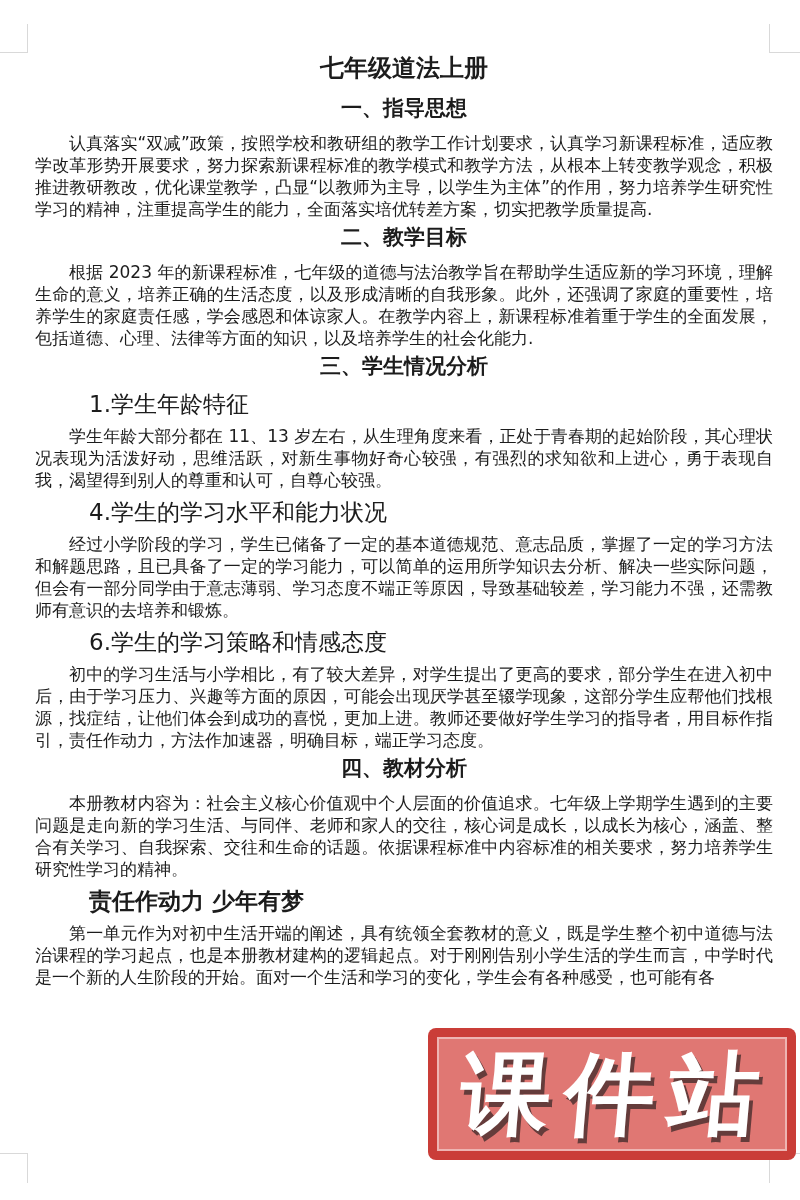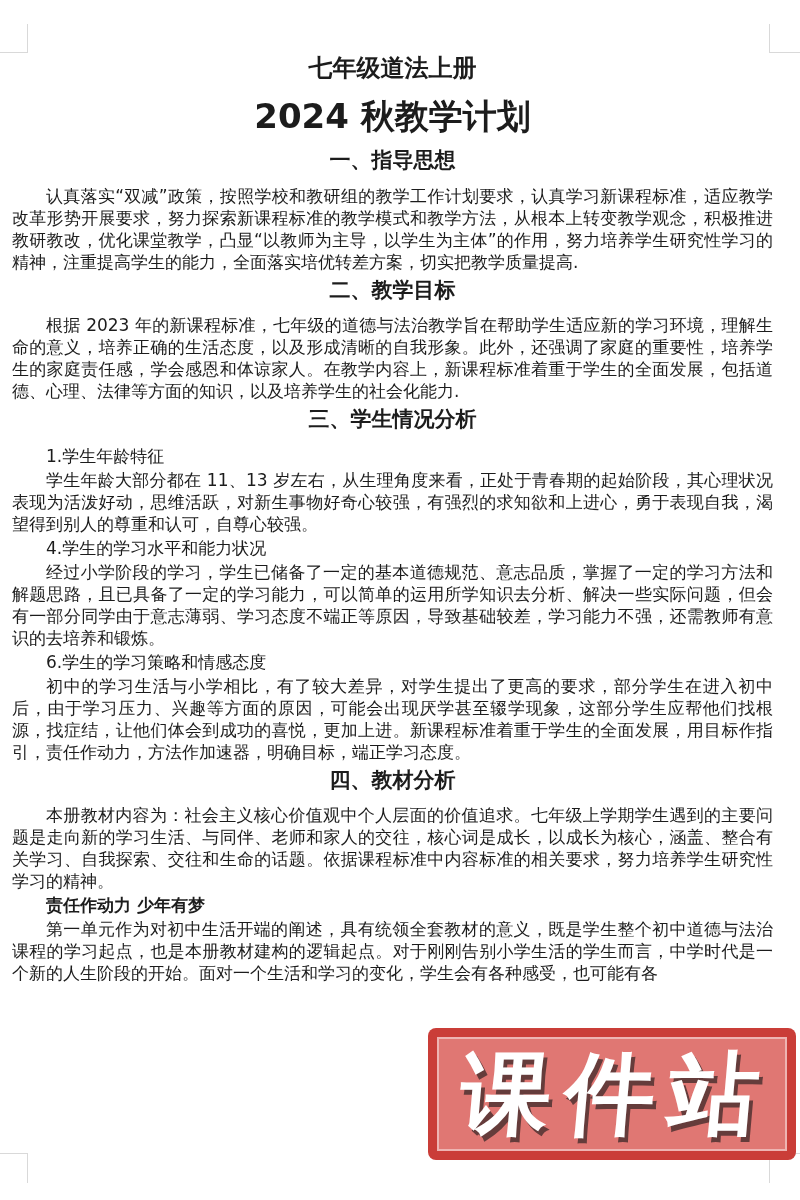--- a/index.html
+++ b/index.html
@@ -7,21 +7,21 @@
     width: 800px; height: 1200px;
     background: #ffffff;
     font-family: "DejaVu Sans", sans-serif;
     color: #1c1c1c;
   }
   .page {
     position: relative;
     width: 800px; height: 1200px;
     overflow: hidden;
     box-sizing: border-box;
-    padding: 50px 27px 0 12px;
+    padding: 50px 27px 0 35px;
   }
   
   .corner { position: absolute; pointer-events: none; }
   .corner.tl { left: 0;     top: 24px;   width: 27px; height: 28px; border-right: 1px solid #d9d9d9; border-bottom: 1px solid #d9d9d9; }
   .corner.tr { left: 769px; top: 24px;   width: 30px; height: 28px; border-left: 1px solid #d9d9d9;  border-bottom: 1px solid #d9d9d9; }
   .corner.bl { left: 0;     top: 1153px; width: 27px; height: 29px; border-right: 1px solid #d9d9d9; border-top: 1px solid #d9d9d9; }
   .corner.br { left: 769px; top: 1153px; width: 30px; height: 29px; border-left: 1px solid #d9d9d9;  border-top: 1px solid #d9d9d9; }
 
   .doc-subtitle {
     font-size: 24px; font-weight: bold; text-align: center;
@@ -34,22 +34,22 @@
   .sec-heading {
     font-size: 21px; font-weight: bold; text-align: center;
     margin: 4px 0 10px 0; line-height: 1.3;
   }
   .para {
     font-size: 17px; line-height: 22px;
     text-align: justify; text-indent: 2em;
     margin: 0; word-break: break-all;
   }
   .sub-label {
-    font-size: 17px; line-height: 26px;
-    text-indent: 2em; margin: 0;
+    font-size: 23px; line-height: 26px;
+    text-indent: 2em; margin: 8px;
   }
   .unit-title { font-weight: bold; }
 
   
   .stamp {
     position: absolute;
     left: 428px; top: 1028px;
     width: 368px; height: 132px;
     box-sizing: border-box;
     background: rgba(217, 89, 84, 0.82);
@@ -73,38 +73,37 @@
 <body>
 
 <div class="page">
 
   <div class="corner tl"></div>
   <div class="corner tr"></div>
   <div class="corner bl"></div>
   <div class="corner br"></div>
 
   <div class="doc-subtitle">七年级道法上册</div>
-  <div class="doc-title">2024 秋教学计划</div>
 
   <div class="sec-heading">一、指导思想</div>
   <p class="para">认真落实“双减”政策，按照学校和教研组的教学工作计划要求，认真学习新课程标准，适应教学改革形势开展要求，努力探索新课程标准的教学模式和教学方法，从根本上转变教学观念，积极推进教研教改，优化课堂教学，凸显“以教师为主导，以学生为主体”的作用，努力培养学生研究性学习的精神，注重提高学生的能力，全面落实培优转差方案，切实把教学质量提高.</p>
 
   <div class="sec-heading">二、教学目标</div>
   <p class="para">根据 2023 年的新课程标准，七年级的道德与法治教学旨在帮助学生适应新的学习环境，理解生命的意义，培养正确的生活态度，以及形成清晰的自我形象。此外，还强调了家庭的重要性，培养学生的家庭责任感，学会感恩和体谅家人。在教学内容上，新课程标准着重于学生的全面发展，包括道德、心理、法律等方面的知识，以及培养学生的社会化能力.</p>
 
   <div class="sec-heading">三、学生情况分析</div>
 
   <p class="sub-label">1.学生年龄特征</p>
   <p class="para">学生年龄大部分都在 11、13 岁左右，从生理角度来看，正处于青春期的起始阶段，其心理状况表现为活泼好动，思维活跃，对新生事物好奇心较强，有强烈的求知欲和上进心，勇于表现自我，渴望得到别人的尊重和认可，自尊心较强。</p>
 
   <p class="sub-label">4.学生的学习水平和能力状况</p>
   <p class="para">经过小学阶段的学习，学生已储备了一定的基本道德规范、意志品质，掌握了一定的学习方法和解题思路，且已具备了一定的学习能力，可以简单的运用所学知识去分析、解决一些实际问题，但会有一部分同学由于意志薄弱、学习态度不端正等原因，导致基础较差，学习能力不强，还需教师有意识的去培养和锻炼。</p>
 
   <p class="sub-label">6.学生的学习策略和情感态度</p>
-  <p class="para">初中的学习生活与小学相比，有了较大差异，对学生提出了更高的要求，部分学生在进入初中后，由于学习压力、兴趣等方面的原因，可能会出现厌学甚至辍学现象，这部分学生应帮他们找根源，找症结，让他们体会到成功的喜悦，更加上进。新课程标准着重于学生的全面发展，用目标作指引，责任作动力，方法作加速器，明确目标，端正学习态度。</p>
+  <p class="para">初中的学习生活与小学相比，有了较大差异，对学生提出了更高的要求，部分学生在进入初中后，由于学习压力、兴趣等方面的原因，可能会出现厌学甚至辍学现象，这部分学生应帮他们找根源，找症结，让他们体会到成功的喜悦，更加上进。教师还要做好学生学习的指导者，用目标作指引，责任作动力，方法作加速器，明确目标，端正学习态度。</p>
 
   <div class="sec-heading">四、教材分析</div>
   <p class="para">本册教材内容为：社会主义核心价值观中个人层面的价值追求。七年级上学期学生遇到的主要问题是走向新的学习生活、与同伴、老师和家人的交往，核心词是成长，以成长为核心，涵盖、整合有关学习、自我探索、交往和生命的话题。依据课程标准中内容标准的相关要求，努力培养学生研究性学习的精神。</p>
 
   <p class="sub-label unit-title">责任作动力 少年有梦</p>
   <p class="para">第一单元作为对初中生活开端的阐述，具有统领全套教材的意义，既是学生整个初中道德与法治课程的学习起点，也是本册教材建构的逻辑起点。对于刚刚告别小学生活的学生而言，中学时代是一个新的人生阶段的开始。面对一个生活和学习的变化，学生会有各种感受，也可能有各</p>
 
   <div class="stamp">
     <span class="stamp-text">课件站</span>
   </div>

